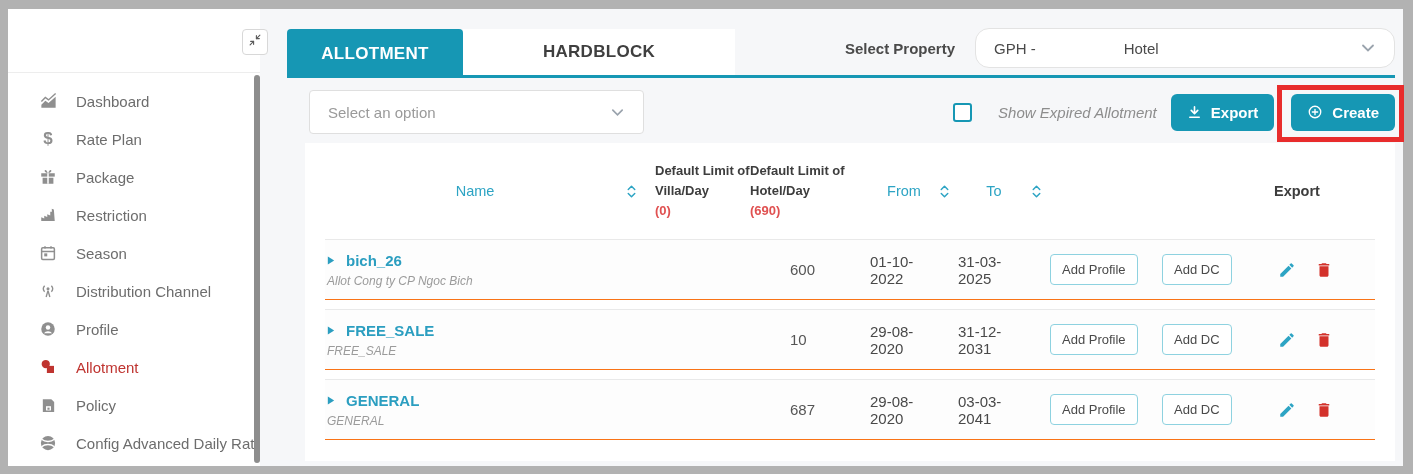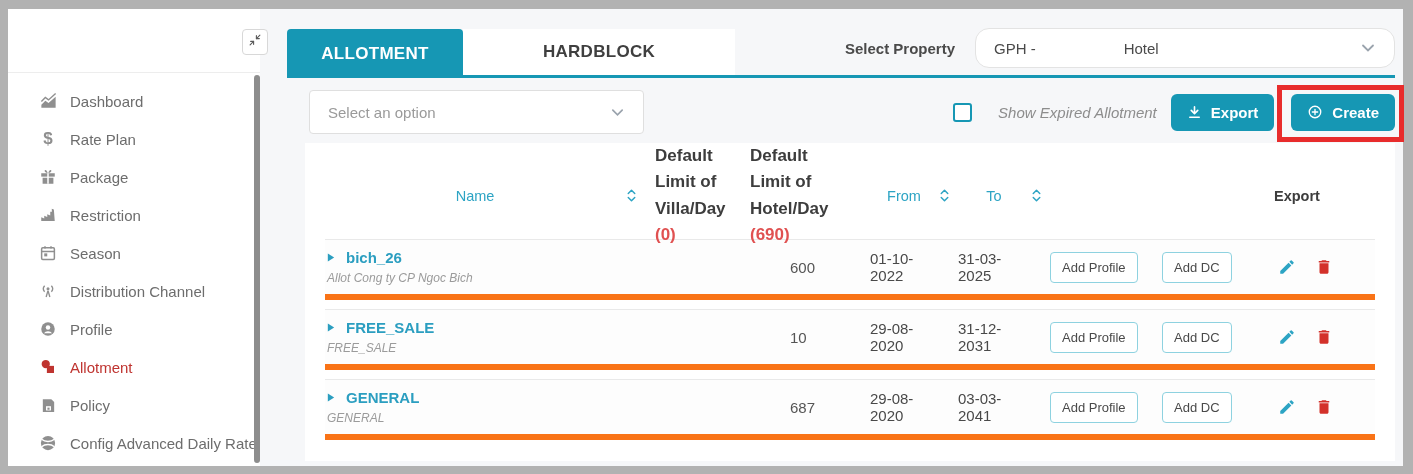--- a/index.html
+++ b/index.html
@@ -6,21 +6,21 @@
   html,body { width:1413px; height:474px; font-family:"Liberation Sans", sans-serif; }
   body { background:#b2b2b2; position:relative; overflow:hidden; }
   .app { position:absolute; left:8px; top:9px; right:10px; bottom:8px; background:#eef0f3; display:flex; }
 
   
   .sidebar { width:252px; background:#fff; position:relative; flex:0 0 auto; }
   .sidebar-header { height:64px; border-bottom:1px solid #ededed; position:relative; }
   .collapse-btn { position:absolute; right:-8px; top:20px; width:26px; height:26px; background:#fff;
     border:1px solid #d8d8d8; border-radius:4px; display:flex; align-items:center; justify-content:center; cursor:pointer; z-index:3; }
   .nav { padding-top:9px; }
-  .nav-item { height:38px; display:flex; align-items:center; gap:12px; padding-left:30px;
+  .nav-item { height:38px; display:flex; align-items:center; gap:18px; padding-left:30px;
     color:#6d6d6d; font-size:15px; cursor:pointer; white-space:nowrap; }
   .nav-item .nico { width:20px; height:20px; color:#8f8f8f; display:flex; align-items:center; justify-content:center; flex:0 0 auto; }
   .nav-item.active { color:var(--red-active); }
   .nav-item.active .nico { color:var(--red-active); }
   .dollar { font-size:17px; font-weight:700; }
   .side-scrollbar { position:absolute; right:0px; top:66px; bottom:3px; width:6px; background:#8d8d8d; border-radius:3px; }
 
   
   .main { flex:1; background:#f6f7f9; padding-left:27px; padding-right:8px; position:relative; }
 
@@ -46,26 +46,26 @@
   .btn + .btn-wrap, .btn-wrap { margin-left:17px; }
   .btn-wrap { position:relative; }
   .annotation-box { position:absolute; left:-14px; top:-9px; right:-9px; bottom:-11px; border:5px solid var(--annotation); pointer-events:none; z-index:5; }
 
   
   .table-card { background:#fff; margin-left:18px; margin-right:0px; margin-top:10px; padding:0 20px 6px 20px; min-height:318px; }
   .tgrid { display:grid; grid-template-columns:300px 30px 95px 100px 88px 20px 72px 20px 112px 88px 1fr; align-items:center; }
   .thead { height:96px; font-size:14.5px; color:#3d3d3d; font-weight:700; }
   .th-sortable { color:var(--teal-text); font-weight:400; cursor:pointer;text-align:center; }
   .sort-ico { color:var(--teal-text); cursor:pointer; display:flex; }
-  .limit-head { font-size:17px; line-height:1.55; }
+  .limit-head { font-size:13px; line-height:1.55; }
   .limit-val { color:var(--red-val); font-weight:700; }
   .pad-date { padding-left:20px; }
   .action-head { padding-left:24px; }
 
-  .trow { height:61px; border-top:1px solid #e9e9e9; border-bottom:6px solid #f97316; background:#fdfdfd; margin-bottom:9px; }
+  .trow { height:61px; border-top:1px solid #e9e9e9; border-bottom:1px solid #f97316; background:#fdfdfd; margin-bottom:9px; }
   .name-cell { display:flex; flex-direction:column; justify-content:center; padding-left:2px; }
   .name-link { display:flex; align-items:center; gap:11px; color:var(--link); font-weight:700; font-size:15px; cursor:pointer; }
   .caret { color:var(--link); display:flex; }
   .subtitle { font-size:12px; font-style:italic; color:#9b9b9b; margin-top:5px; }
   .val-cell { font-size:15px; color:#555; padding-left:40px; }
   .date-cell { font-size:15px; color:#494949; }
   .mini-btn { background:#fff; border:1px solid #8ed2e0; border-radius:4px; color:#4a4a4a; font-size:13px;
     padding:7px 11px; cursor:pointer; font-family:inherit; white-space:nowrap; }
   .actions { display:flex; align-items:center; gap:19px; padding-left:28px; }
   .ico-edit { color:var(--teal-text); cursor:pointer; display:flex; }

